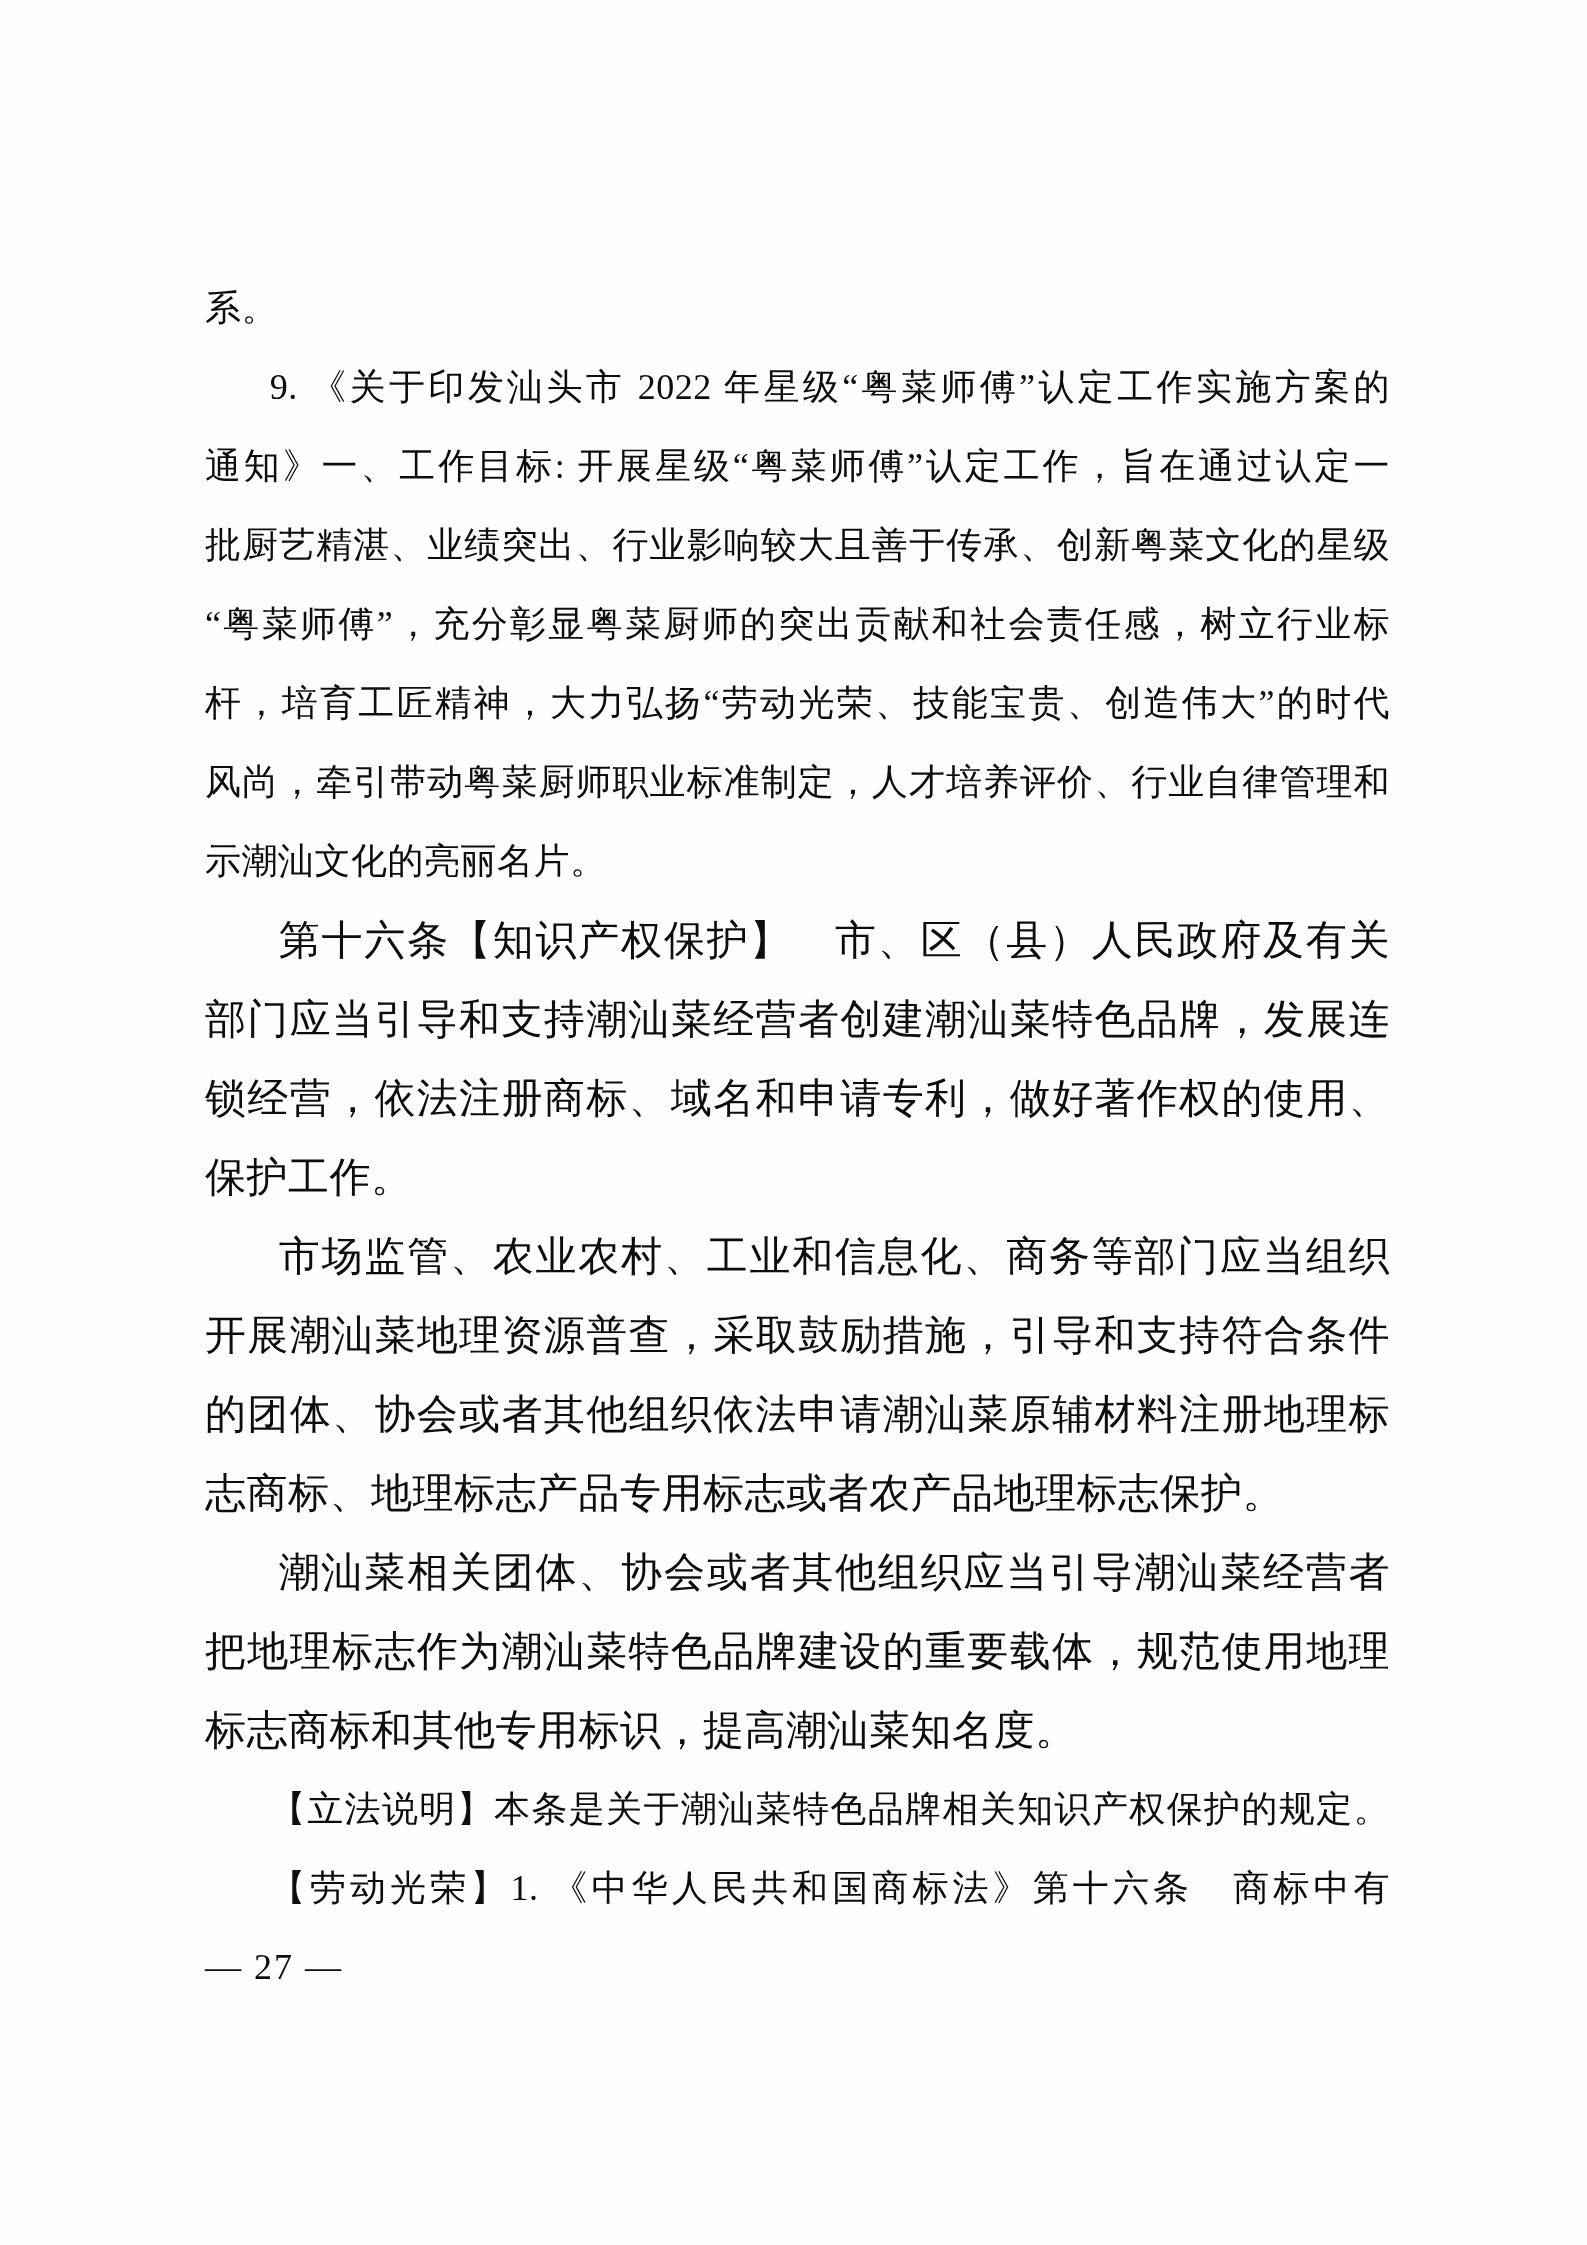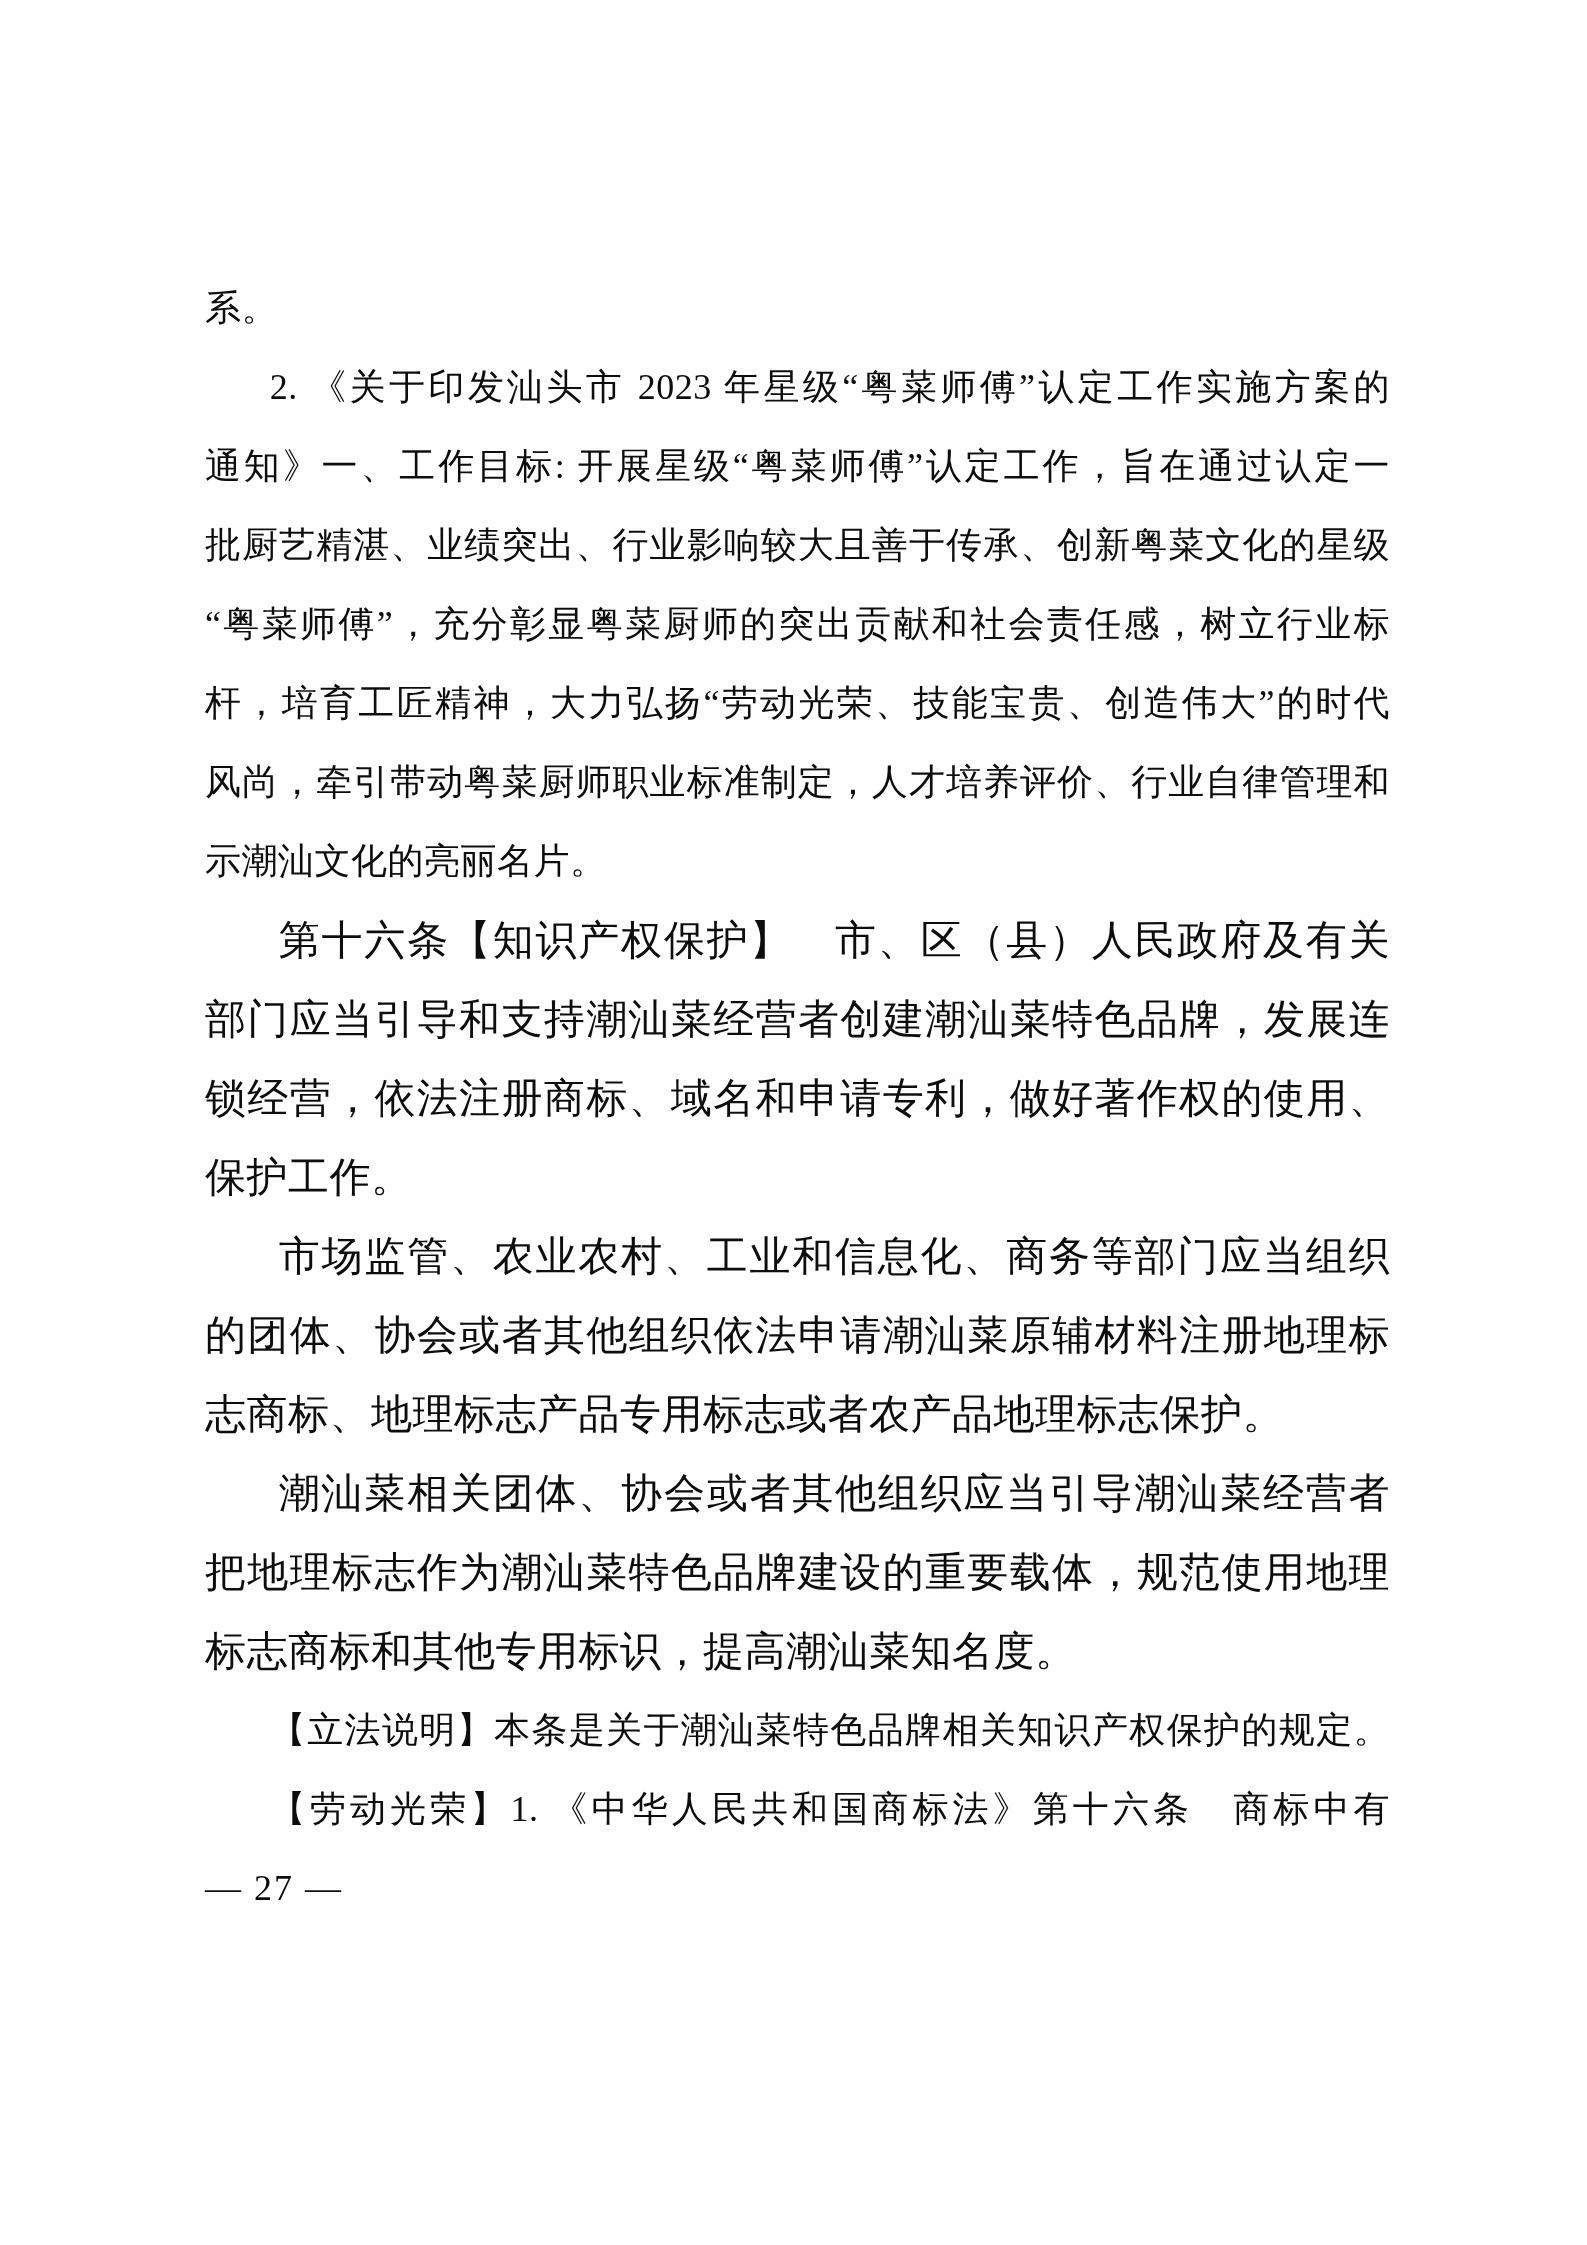--- a/index.html
+++ b/index.html
@@ -49,33 +49,34 @@
     letter-spacing: 2px;
   }
 </style>
 </head>
 <body>
 
 <div class="page">
   <div class="content">
 
     <div class="line note">系。</div>
-    <div class="line note full ind">2. 《关于印发汕头市 2023 年星级“粤菜师傅”认定工作实施方案的</div>
+    <div class="line note full ind">9. 《关于印发汕头市 2022 年星级“粤菜师傅”认定工作实施方案的</div>
     <div class="line note full">通知》一、工作目标: 开展星级“粤菜师傅”认定工作，旨在通过认定一</div>
     <div class="line note full">批厨艺精湛、业绩突出、行业影响较大且善于传承、创新粤菜文化的星级</div>
     <div class="line note full">“粤菜师傅”，充分彰显粤菜厨师的突出贡献和社会责任感，树立行业标</div>
     <div class="line note full">杆，培育工匠精神，大力弘扬“劳动光荣、技能宝贵、创造伟大”的时代</div>
     <div class="line note full">风尚，牵引带动粤菜厨师职业标准制定，人才培养评价、行业自律管理和</div>
     <div class="line note">示潮汕文化的亮丽名片。</div>
 
     <div class="line art full ind"><span class="bold">第十六条【知识产权保护】</span><span>　市、区（县）人民政府及有关</span></div>
     <div class="line art full">部门应当引导和支持潮汕菜经营者创建潮汕菜特色品牌，发展连</div>
     <div class="line art full">锁经营，依法注册商标、域名和申请专利，做好著作权的使用、</div>
     <div class="line art">保护工作。</div>
     <div class="line art full ind">市场监管、农业农村、工业和信息化、商务等部门应当组织</div>
+    <div class="line art full">开展潮汕菜地理资源普查，采取鼓励措施，引导和支持符合条件</div>
     <div class="line art full">的团体、协会或者其他组织依法申请潮汕菜原辅材料注册地理标</div>
     <div class="line art">志商标、地理标志产品专用标志或者农产品地理标志保护。</div>
     <div class="line art full ind">潮汕菜相关团体、协会或者其他组织应当引导潮汕菜经营者</div>
     <div class="line art full">把地理标志作为潮汕菜特色品牌建设的重要载体，规范使用地理</div>
     <div class="line art">标志商标和其他专用标识，提高潮汕菜知名度。</div>
 
     <div class="line note full ind"><span class="bold">【立法说明】</span><span>本条是关于潮汕菜特色品牌相关知识产权保护的规定。</span></div>
     <div class="line note full ind"><span class="bold">【劳动光荣】</span><span>1. 《中华人民共和国商标法》第十六条　商标中有</span></div>
 
     <div class="footer">— 27 —</div>

